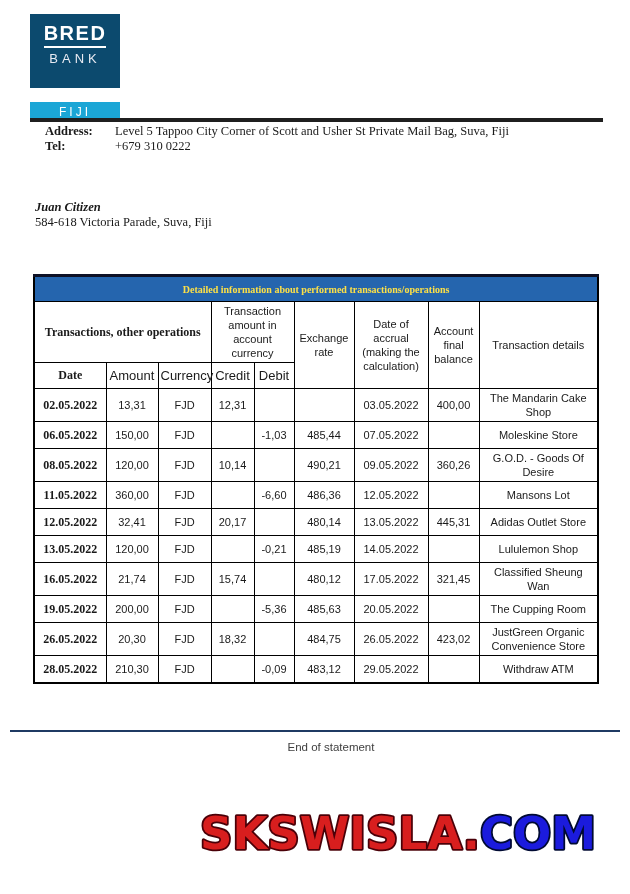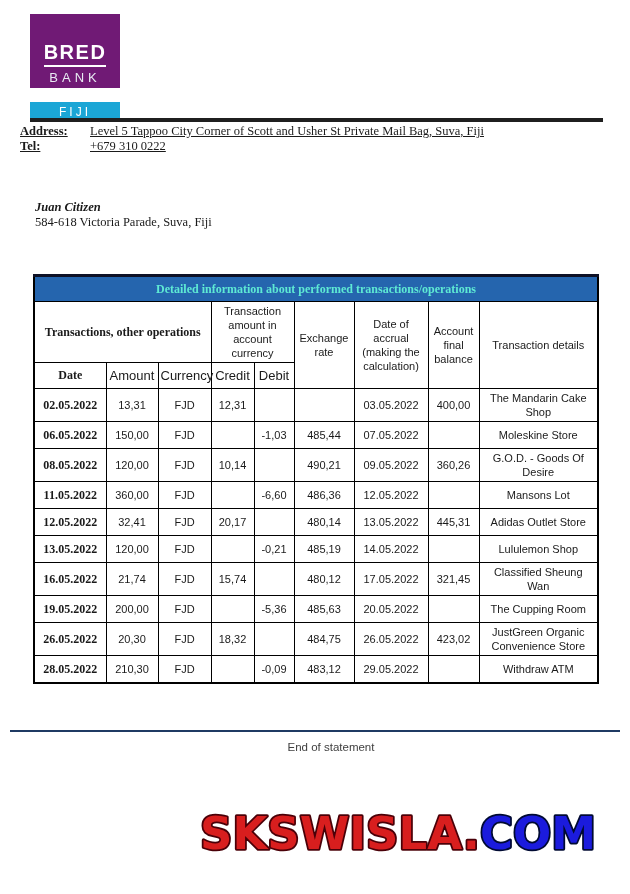--- a/index.html
+++ b/index.html
@@ -11,23 +11,23 @@
     background: #ffffff;
     overflow: hidden;
     font-family: "Liberation Serif", serif;
     color: #1a1a1a;
   }
 
   
   .logo { position: absolute; left: 30px; top: 14px; width: 90px; }
   .logo-square {
     width: 90px; height: 74px;
-    background: #701a75;
+    background: #0c4a6e;
     display: flex; flex-direction: column; align-items: center; justify-content: flex-end;
-    padding-bottom: 4px;
+    padding-bottom: 23px;
   }
   .logo-bred {
     color: #ffffff; font-family: "Liberation Sans", sans-serif;
     font-weight: bold; font-size: 20px; letter-spacing: 1.5px;
     border-bottom: 2px solid #ffffff; padding-bottom: 3px; line-height: 1;
   }
   .logo-bank {
     color: #e8eaf2; font-family: "Liberation Sans", sans-serif;
     font-weight: normal; font-size: 13px; letter-spacing: 4px;
     margin-top: 4px; line-height: 1;
@@ -35,21 +35,21 @@
   .logo-fiji {
     width: 90px; height: 20px; margin-top: 14px;
     background: #1ba6d6;
     display: flex; align-items: center; justify-content: center;
     color: #ffffff; font-family: "Liberation Sans", sans-serif;
     font-size: 12px; letter-spacing: 3px;
   }
 
   
   .top-rule { position: absolute; left: 30px; top: 118px; width: 573px; height: 4px; background: #1f1f1f; }
-  .contact { position: absolute; left: 20px; top: 124px; width: 560px; font-size: 12.5px; line-height: 15px; text-decoration: underline; }
+  .contact { position: absolute; left: 45px; top: 124px; width: 560px; font-size: 12.5px; line-height: 15px; }
   .contact-row { display: flex; }
   .contact-label { font-weight: bold; width: 70px; flex: 0 0 70px; }
   .contact-value { }
 
   
   .customer { position: absolute; left: 35px; top: 200px; font-size: 12.5px; line-height: 15px; }
   .customer-name { font-weight: bold; font-style: italic; }
 
   
   .txn-table-wrap { position: absolute; left: 33px; top: 274px; }
@@ -57,23 +57,23 @@
     border-collapse: collapse; table-layout: fixed;
     width: 564px;
     font-family: "Liberation Sans", sans-serif;
     font-size: 11px; color: #1a1a1a;
   }
   table.txn td, table.txn th { border: 1px solid #000000; text-align: center; vertical-align: middle; padding: 2px 2px; }
   table.txn { border: 2px solid #000000; }
   .banner-cell {
     background: #2565ae;
     border-top: 3px solid #0e1126 !important;
-    color: #5eead4;
+    color: #fde047;
     font-family: "Liberation Serif", serif;
-    font-weight: bold; font-size: 12px;
+    font-weight: bold; font-size: 10px;
     height: 26px;
   }
   th.group { font-weight: normal; height: 58px; line-height: 14px; }
   th.group-serif {
     font-family: "Liberation Serif", serif;
     font-weight: bold; font-size: 12px; white-space: nowrap;
   }
   th.sub { font-weight: normal; height: 26px; font-size: 13px; }
   th.sub-date { font-family: "Liberation Serif", serif; font-weight: bold; font-size: 12px; margin-top: 16px; }
   td.c-date { font-family: "Liberation Serif", serif; font-weight: bold; font-size: 12px; margin-top: 40px; }

